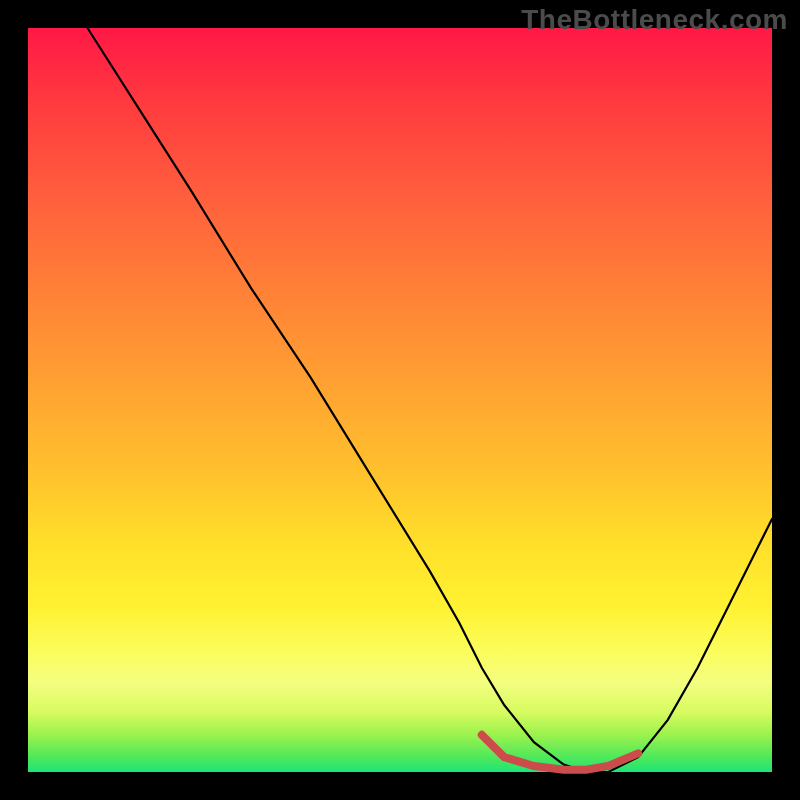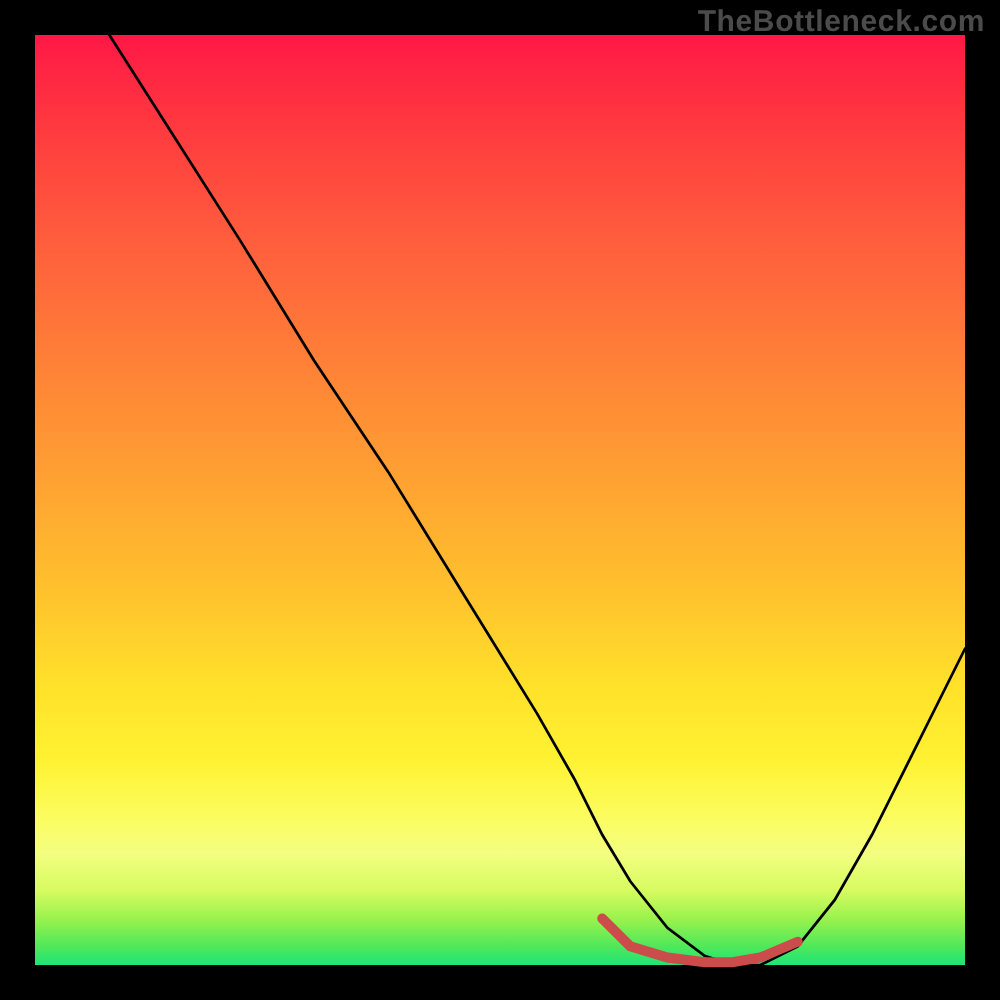--- a/index.html
+++ b/index.html
@@ -14,21 +14,21 @@
     position: relative;
     width: 800px;
     height: 800px;
     background: #000;
   }
   .watermark {
     position: absolute;
     top: 4px;
     right: 12px;
     font-family: Arial, Helvetica, sans-serif;
-    font-size: 24px;
+    font-size: 28px;
     font-weight: 600;
     color: #4b4b4b;
     letter-spacing: 0.5px;
     z-index: 3;
   }
   .plot {
     position: absolute;
     left: 28px;
     top: 28px;
     width: 744px;

